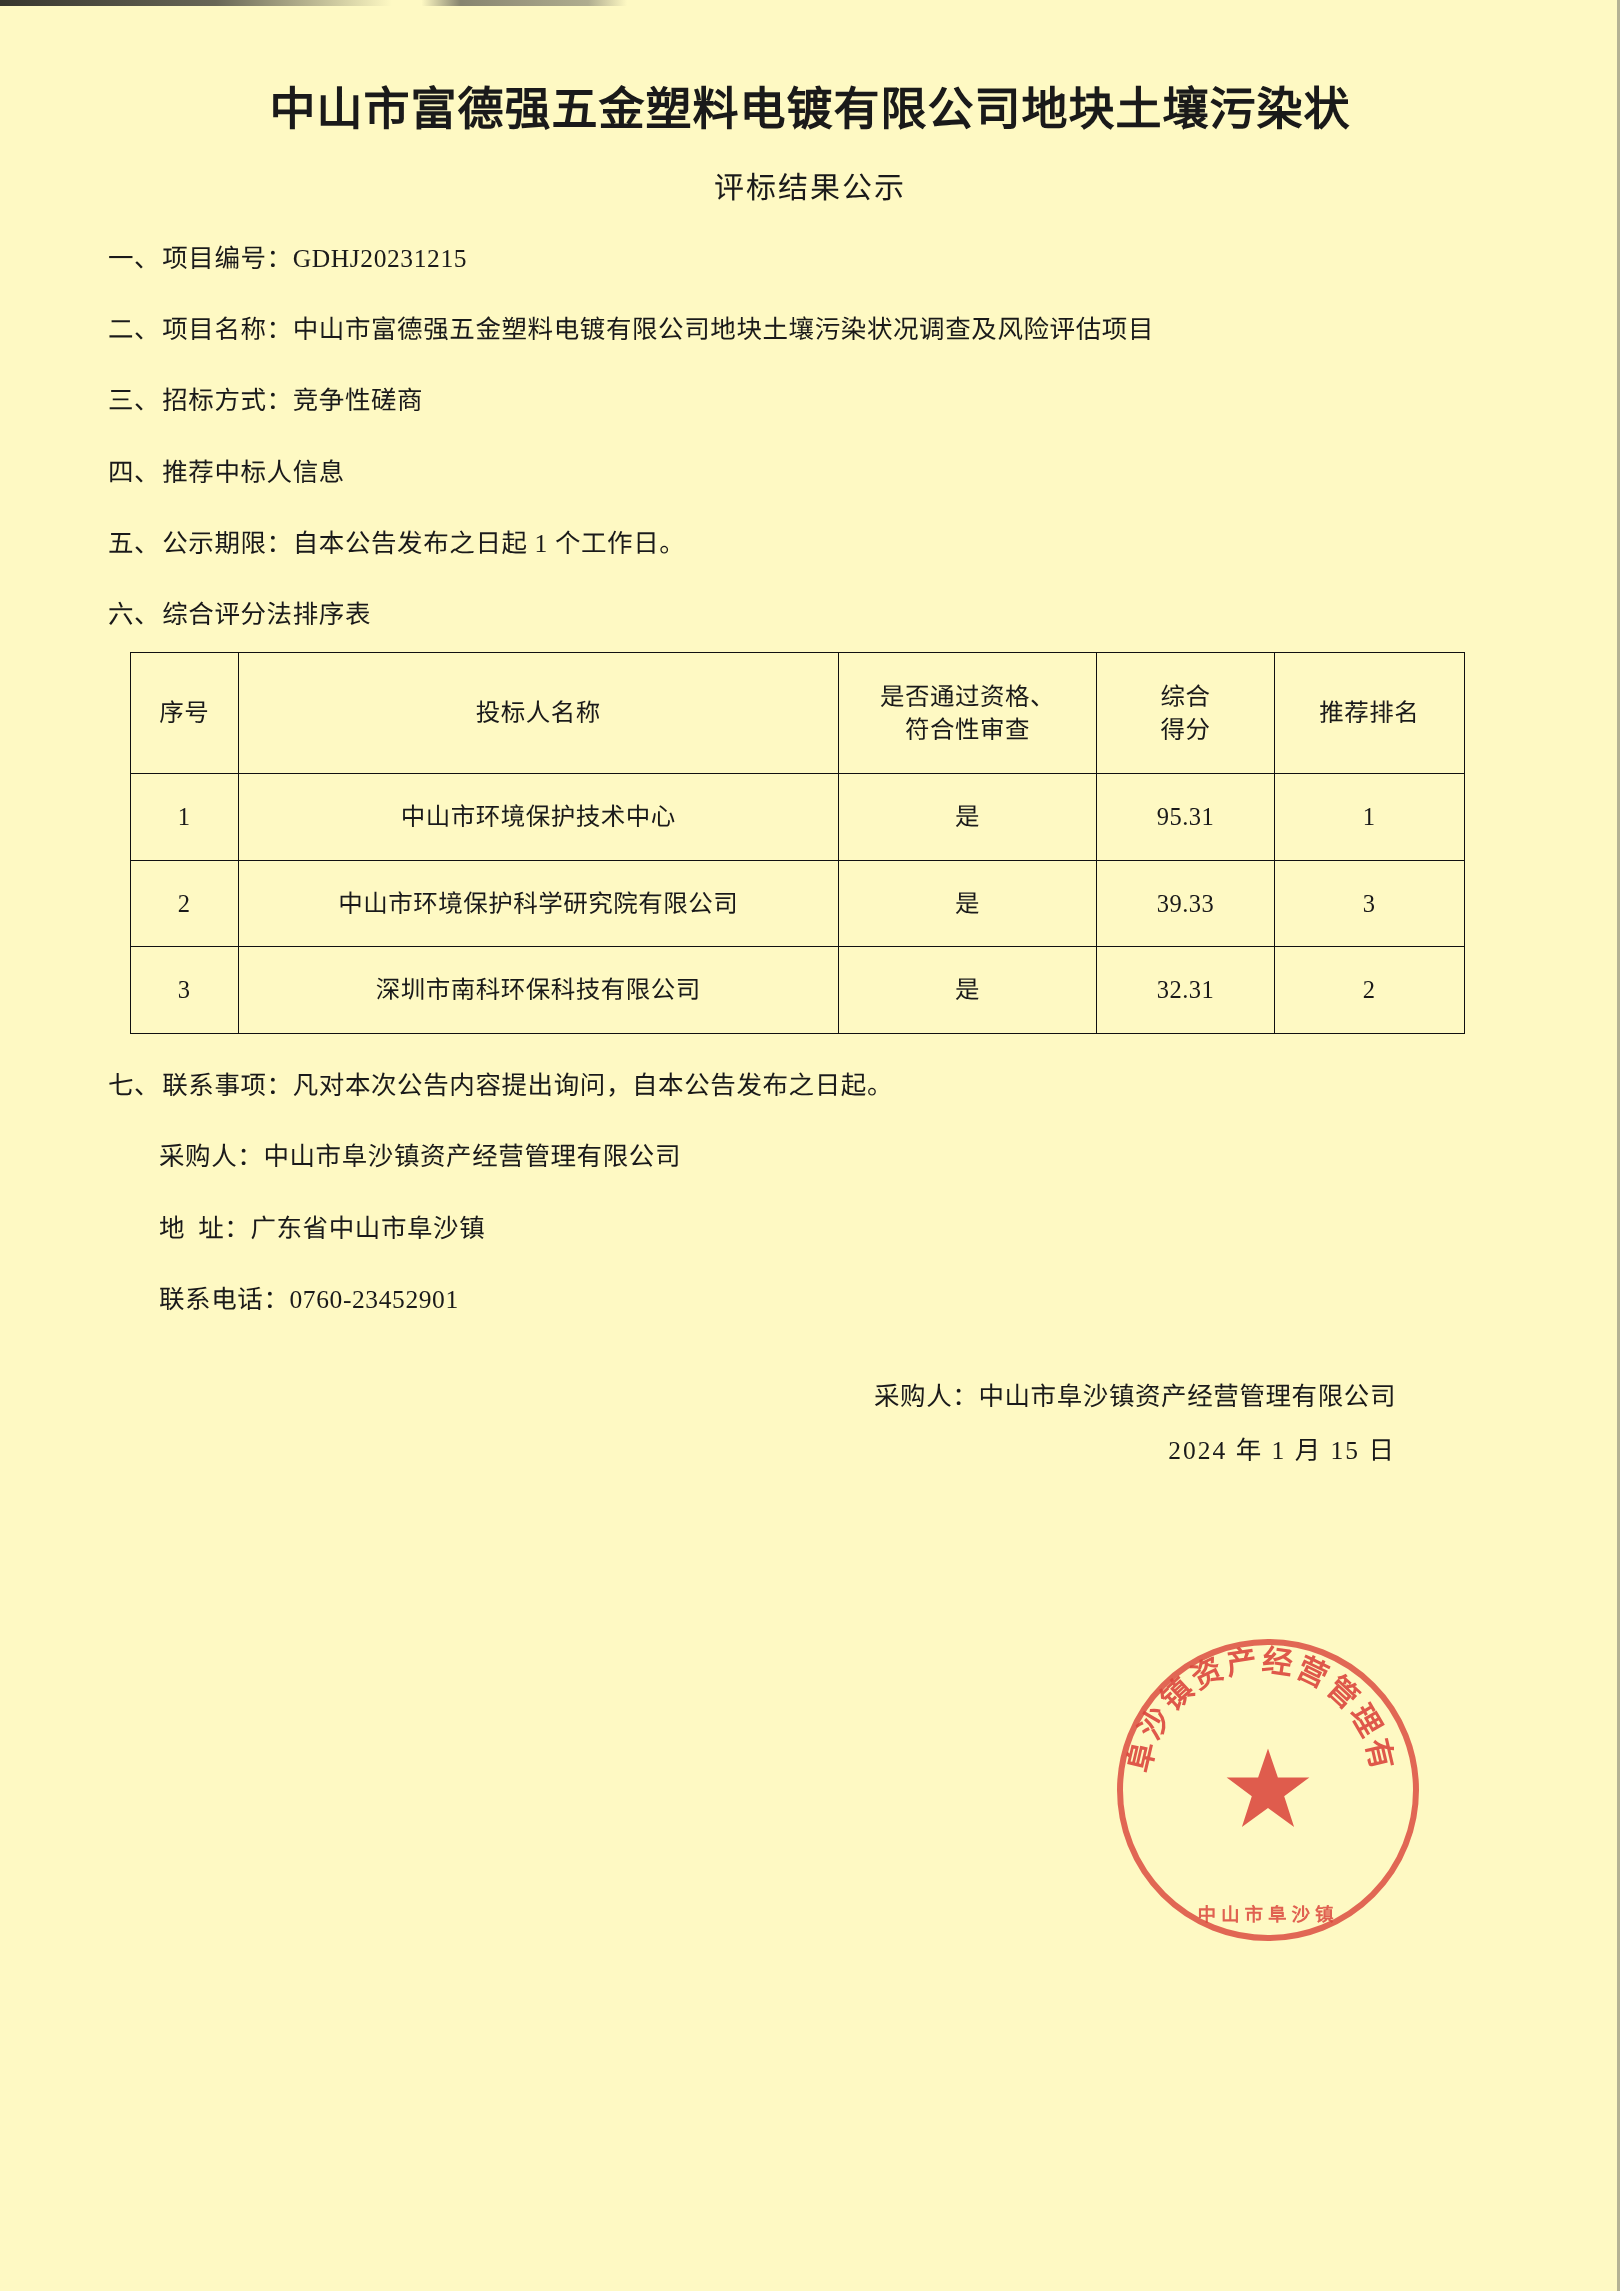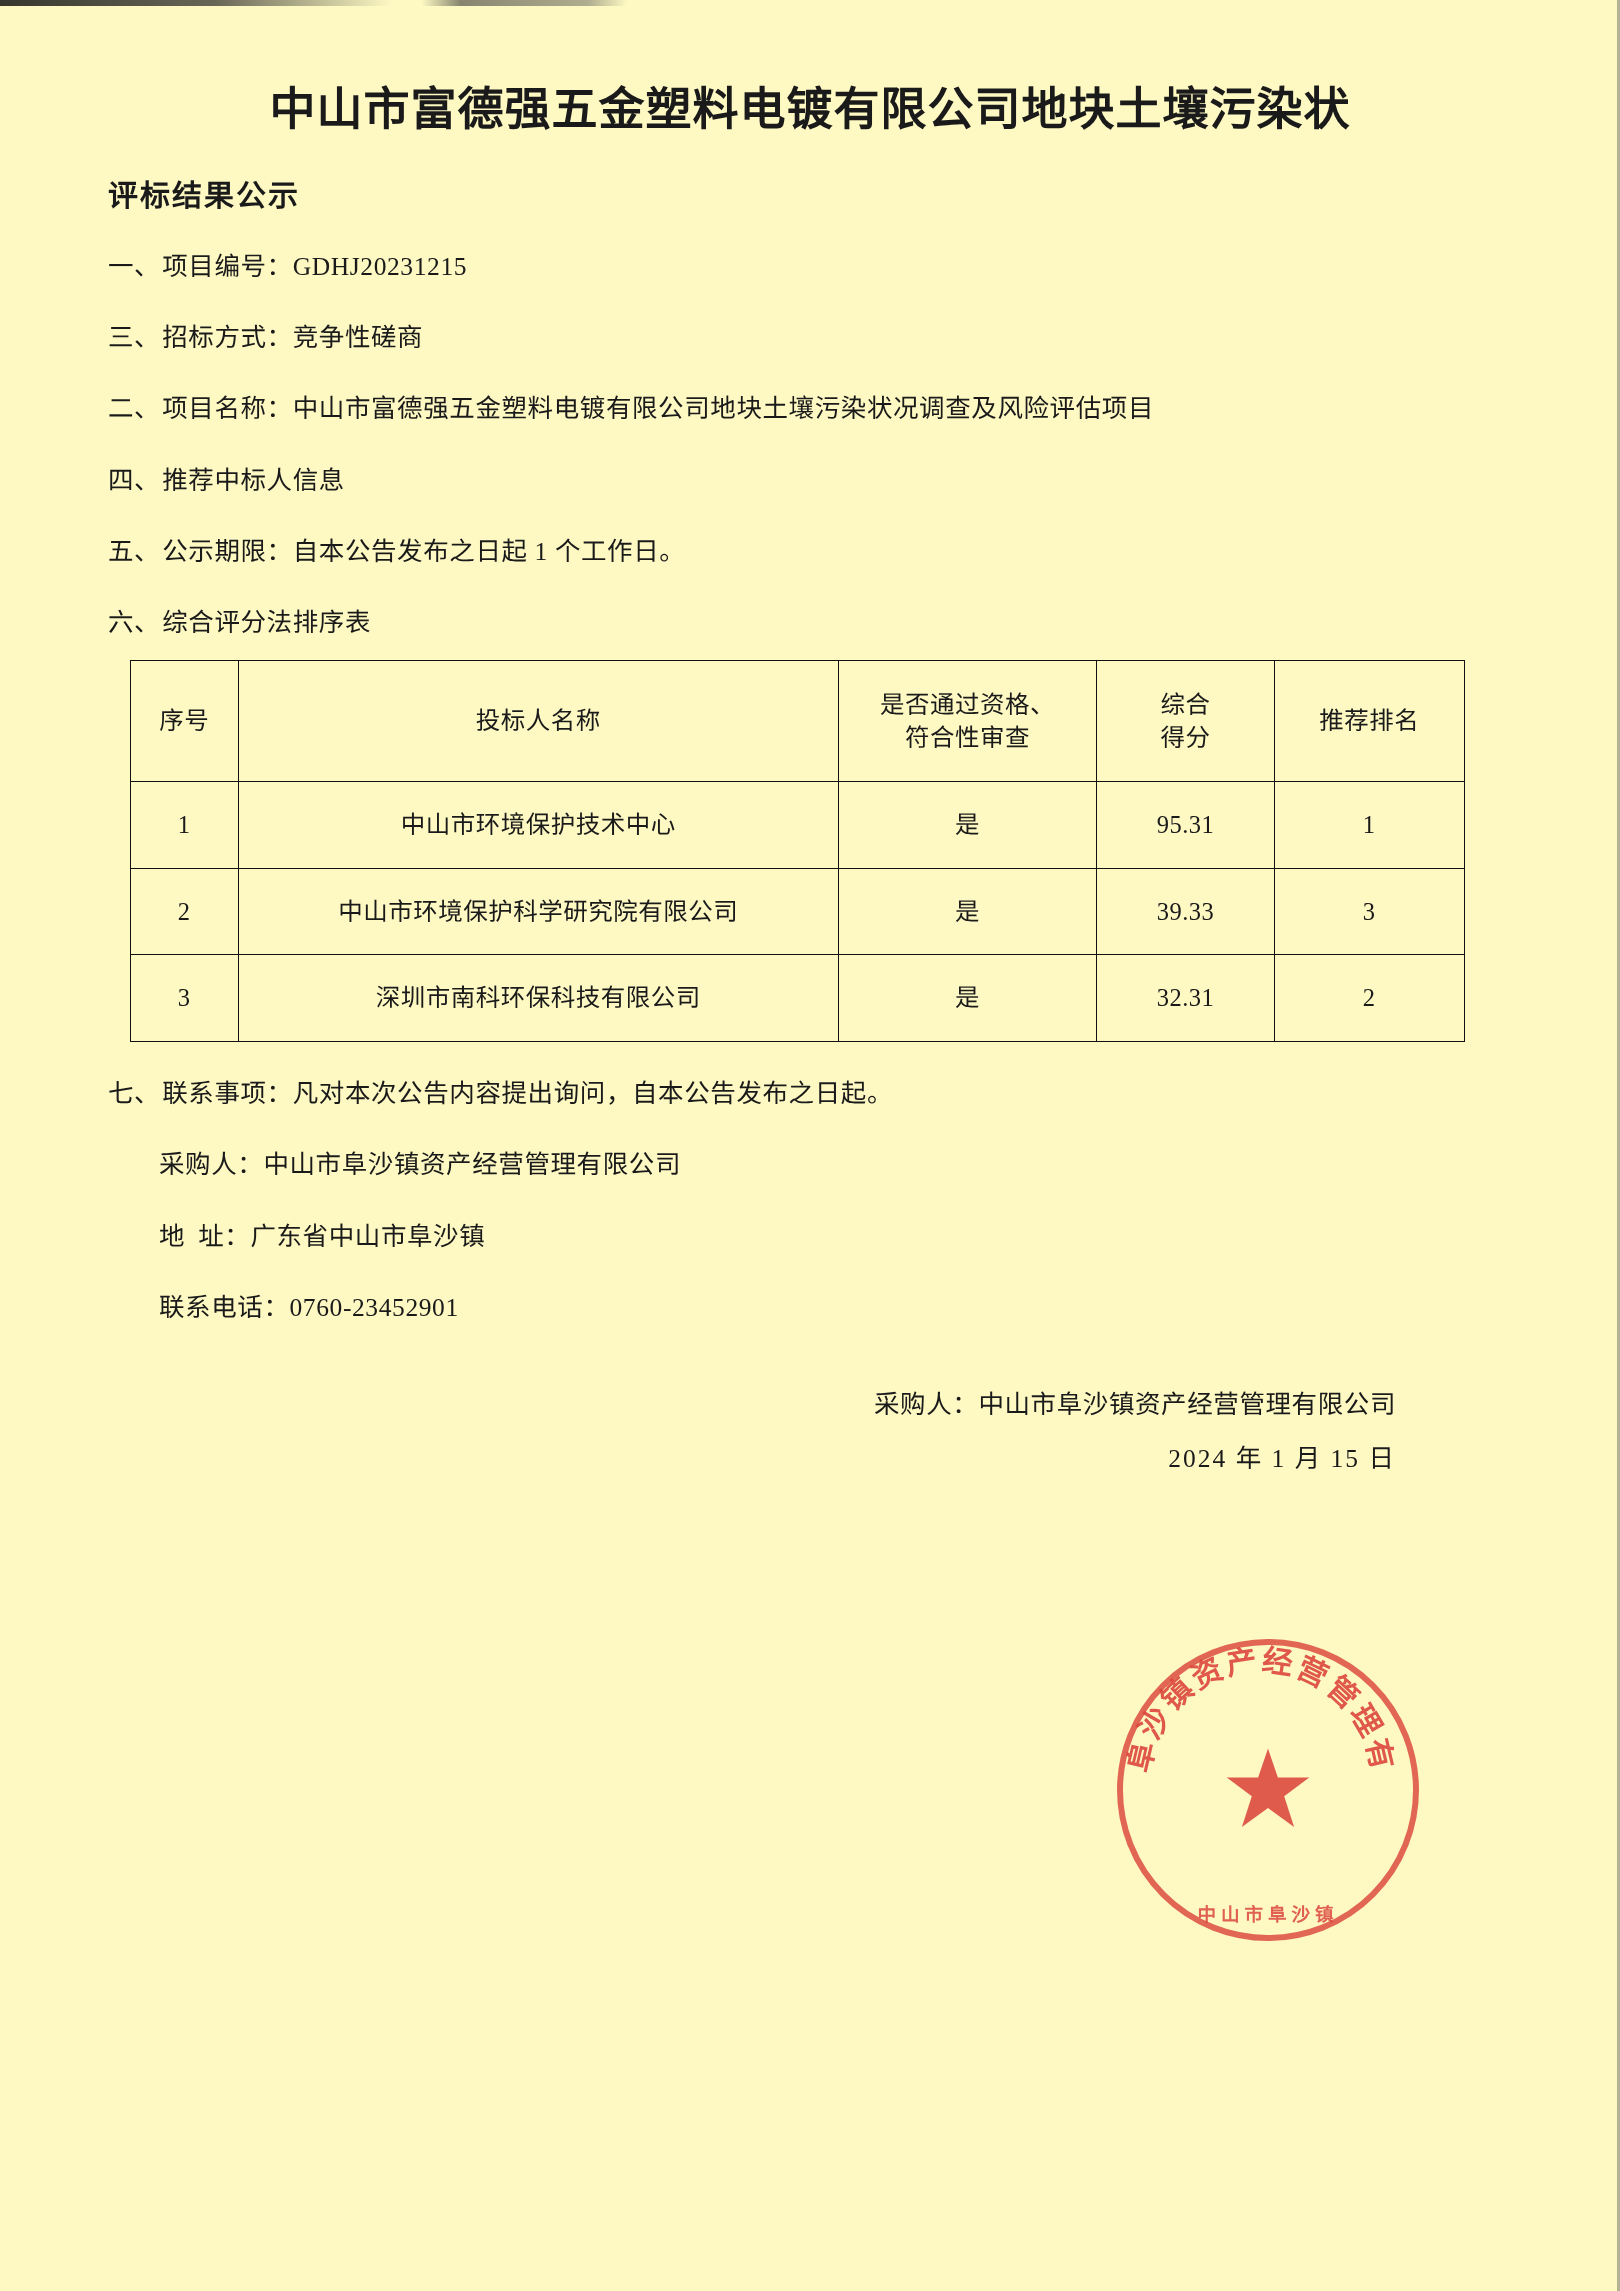--- a/index.html
+++ b/index.html
@@ -59,24 +59,25 @@
     font-size: 46px;
     font-weight: 700;
     line-height: 1.42;
     letter-spacing: 1px;
     margin: 17.6px 0 0 0;
     padding: 0 11.8px;
   }
   .doc-title .tline { display: block; }
 
   .doc-subtitle {
+    text-align: center;
     font-size: 30px;
-    font-weight: 700;
+    font-weight: 400;
     letter-spacing: 2px;
-    margin-top: 29px;
+    margin-top: 21px;
   }
 
   
   .item {
     font-size: 25.5px;
     line-height: 1.5;
     margin-top: 33px;
     letter-spacing: 0.6px;
     white-space: nowrap;
   }
@@ -208,25 +209,25 @@
       <span class="tline">中山市富德强五金塑料电镀有限公司地块土壤污染状</span>
     </h1>
 
     <div class="doc-subtitle">评标结果公示</div>
 
     <div class="item">
       <span class="num">一、</span><span class="item-label">项目编号：</span><span class="item-value">GDHJ20231215</span>
     </div>
 
     <div class="item">
+      <span class="num">二、</span><span class="item-label">项目名称：</span><span class="item-value">中山市富德强五金塑料电镀有限公司地块土壤污染状况调查及风险评估项目</span>
+    </div>
+
+    <div class="item">
       <span class="num">三、</span><span class="item-label">招标方式：</span><span class="item-value">竞争性磋商</span>
-    </div>
-
-    <div class="item">
-      <span class="num">二、</span><span class="item-label">项目名称：</span><span class="item-value">中山市富德强五金塑料电镀有限公司地块土壤污染状况调查及风险评估项目</span>
     </div>
 
     <div class="item">
       <span class="num">四、</span><span class="item-label">推荐中标人信息</span>
     </div>
 
 
     <div class="item">
       <span class="num">五、</span><span class="item-label">公示期限：</span><span class="item-value">自本公告发布之日起 1 个工作日。</span>
     </div>

